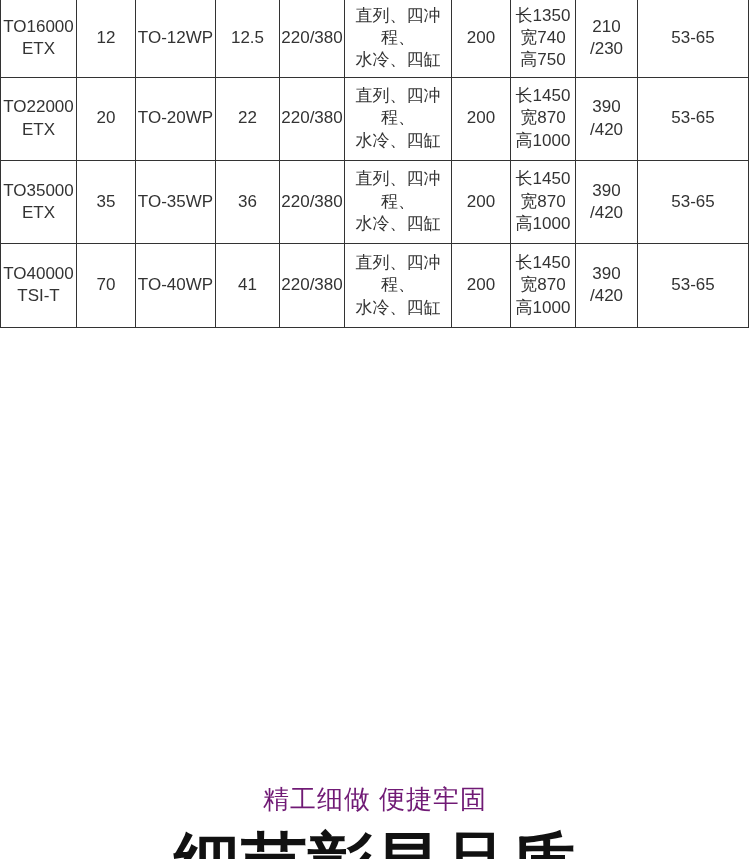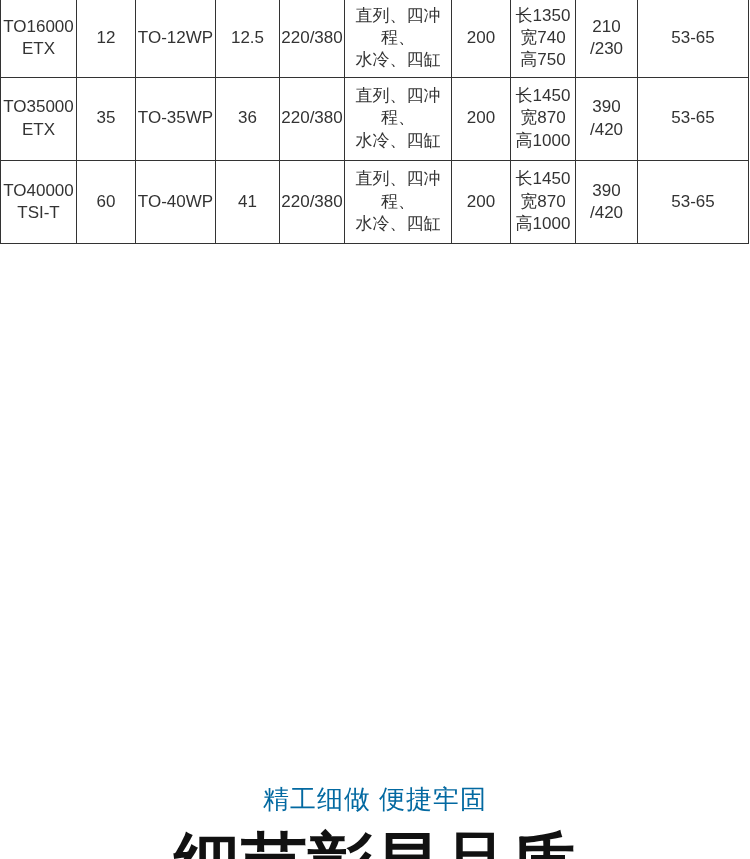--- a/index.html
+++ b/index.html
@@ -38,21 +38,21 @@
   td.c7 { font-size: 15px; line-height: 1.28; }
   td.c8 { font-size: 17px; line-height: 1.25; }
   .tagline {
     position: absolute;
     top: 785px;
     left: 0;
     width: 100%;
     text-align: center;
     font-size: 26px;
     line-height: 28px;
-    color: #0369a1;
+    color: #701a75;
     font-weight: 400;
     letter-spacing: 1px;
   }
   .big-title {
     position: absolute;
     top: 827px;
     left: 0;
     width: 100%;
     text-align: center;
     font-size: 66px;
@@ -93,40 +93,57 @@
 水冷、四缸</td>
         <td class="c6">200</td>
         <td class="c7">长1350
 宽740
 高750</td>
         <td class="c8">210
 /230</td>
         <td class="c9">53-65</td>
       </tr>
       <tr>
+        <td class="c0">TO22000
+ETX</td>
+        <td class="c1">20</td>
+        <td class="c2">TO-20WP</td>
+        <td class="c3">22</td>
+        <td class="c4">220/380</td>
+        <td class="c5">直列、四冲程、
+水冷、四缸</td>
+        <td class="c6">200</td>
+        <td class="c7">长1450
+宽870
+高1000</td>
+        <td class="c8">390
+/420</td>
+        <td class="c9">53-65</td>
+      </tr>
+      <tr>
         <td class="c0">TO35000
 ETX</td>
         <td class="c1">35</td>
         <td class="c2">TO-35WP</td>
         <td class="c3">36</td>
         <td class="c4">220/380</td>
         <td class="c5">直列、四冲程、
 水冷、四缸</td>
         <td class="c6">200</td>
         <td class="c7">长1450
 宽870
 高1000</td>
         <td class="c8">390
 /420</td>
         <td class="c9">53-65</td>
       </tr>
       <tr>
         <td class="c0">TO40000
 TSI-T</td>
-        <td class="c1">60</td>
+        <td class="c1">70</td>
         <td class="c2">TO-40WP</td>
         <td class="c3">41</td>
         <td class="c4">220/380</td>
         <td class="c5">直列、四冲程、
 水冷、四缸</td>
         <td class="c6">200</td>
         <td class="c7">长1450
 宽870
 高1000</td>
         <td class="c8">390

